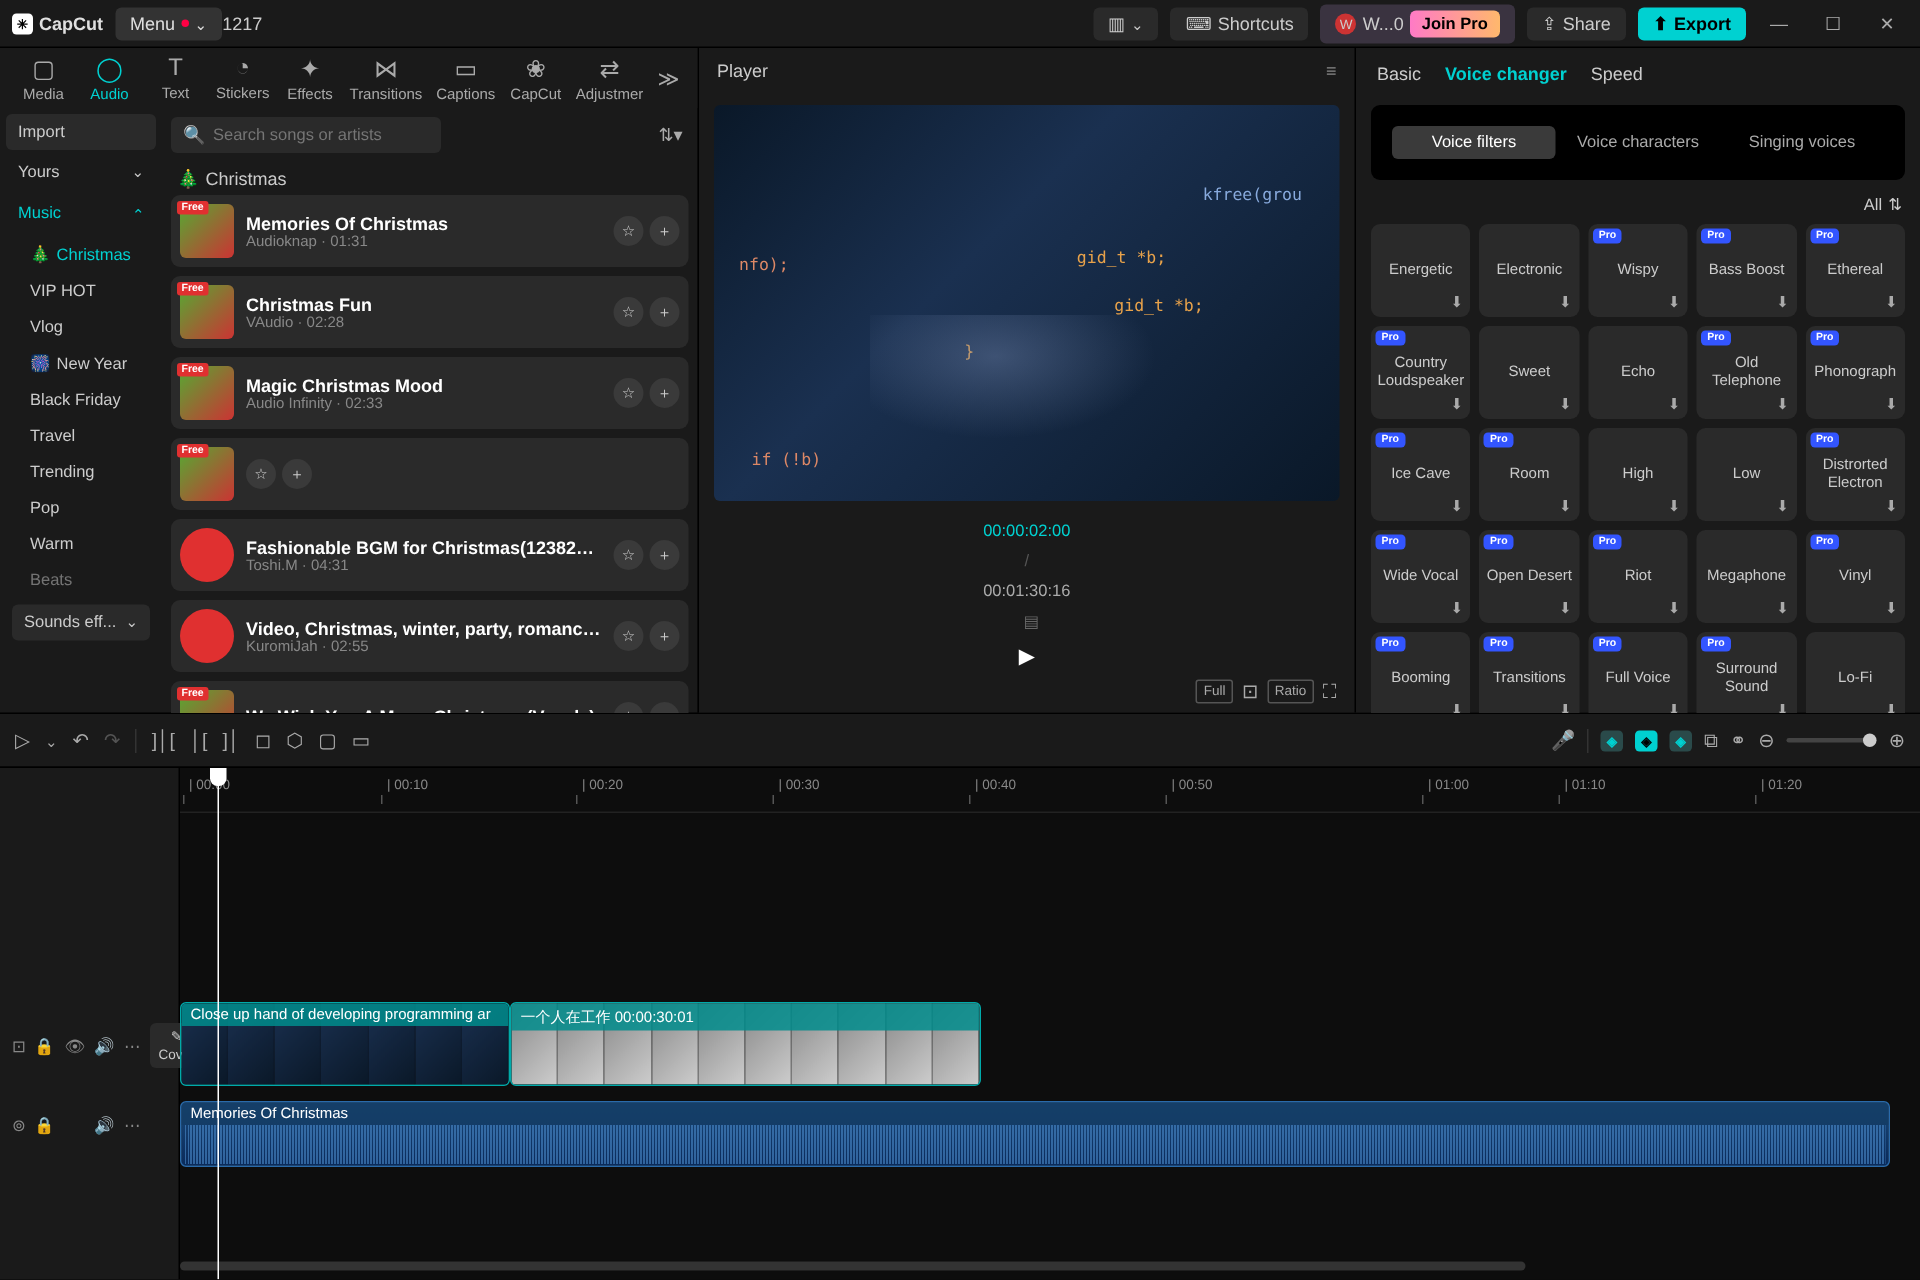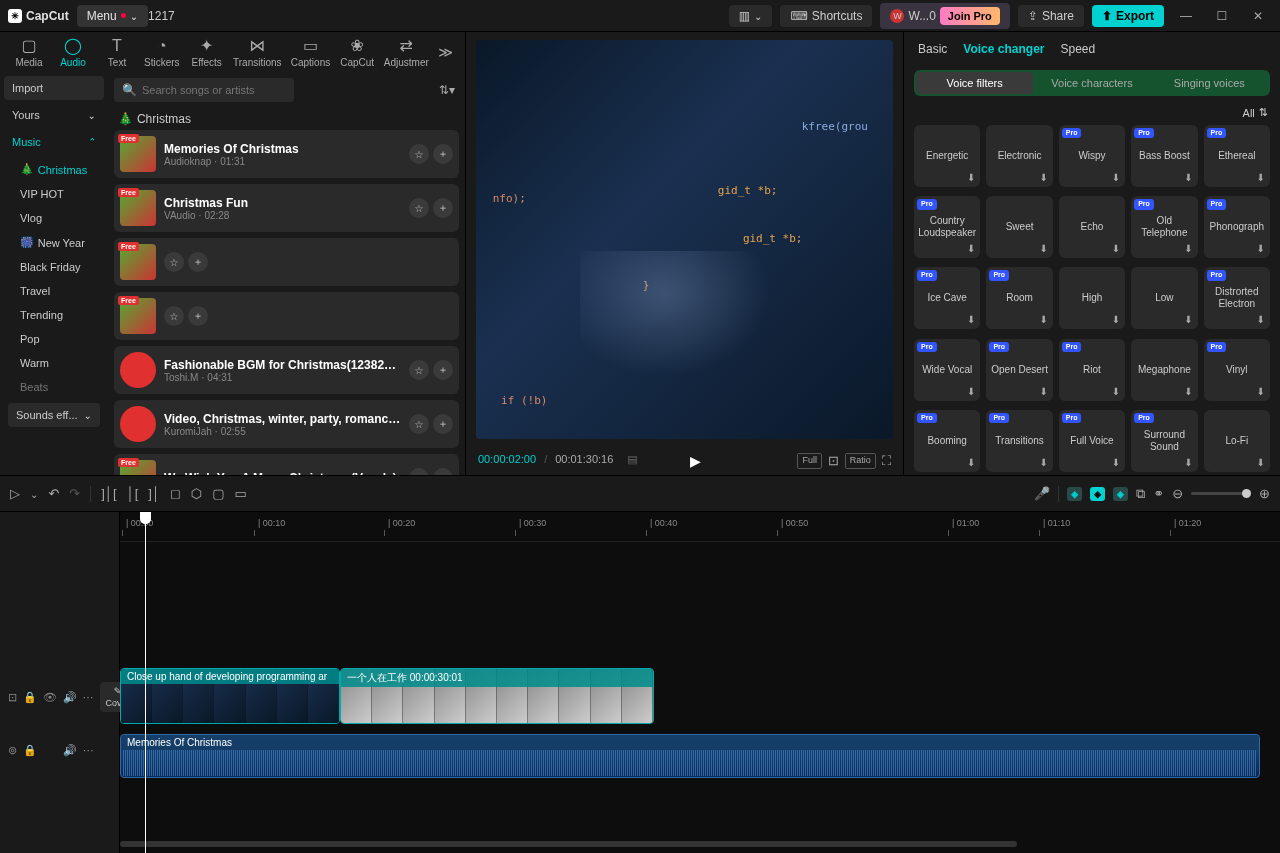--- a/index.html
+++ b/index.html
@@ -45,31 +45,31 @@
 .song-info { flex:1; min-width:0; }
 .song-title { font-size:12px; font-weight:600; color:#fff; white-space:nowrap; overflow:hidden; text-overflow:ellipsis; }
 .song-meta { font-size:10px; color:#888; }
 .song-acts { display:flex; gap:4px; }
 .song-act { width:20px; height:20px; background:#3a3a3a; border-radius:50%; display:flex; align-items:center; justify-content:center; color:#ccc; font-size:10px; }
 .sounds-btn { margin:4px; background:#2a2a2a; border:none; color:#ccc; padding:6px 8px; border-radius:4px; font-size:11px; display:flex; align-items:center; justify-content:space-between; width:calc(100% - 8px); }
 .player-panel { flex:1; display:flex; flex-direction:column; background:#1a1a1a; border-right:1px solid #000; }
 .player-head { display:flex; align-items:center; justify-content:space-between; padding:8px 12px; font-size:12px; color:#ccc; }
 .player-vid { margin:8px 10px; flex:1; background:linear-gradient(135deg,#0a1828,#1a3050 40%,#0a1828); border-radius:4px; position:relative; overflow:hidden; }
 .code-overlay { position:absolute; font-family:monospace; font-size:11px; }
-.player-ctrl { display:flex; padding:6px 12px; gap:8px; font-size:11px; }
+.player-ctrl { display:flex; align-items:center; padding:6px 12px; gap:8px; font-size:11px;flex-direction:column; }
 .tc-cur { color:#00d1d1; }
 .tc-tot { color:#aaa; }
 .play-btn { margin:0 auto; color:#fff; font-size:14px; }
 .pc-right { display:flex; gap:6px; margin-left:auto; }
 .pc-badge { border:1px solid #555; padding:1px 4px; border-radius:2px; font-size:9px; color:#aaa; }
 .right-panel { width:376px; background:#1a1a1a; display:flex; flex-direction:column; }
 .rp-tabs { display:flex; gap:16px; padding:10px 14px; font-size:12px; }
 .rp-tab { color:#ccc; cursor:pointer; }
 .rp-tab.active { color:#00d1d1; font-weight:600; }
-.rp-seg { display:flex; background:#14532d; border-radius:6px; margin:4px 10px; padding:2px; }
+.rp-seg { display:flex; background:#000000; border-radius:6px; margin:4px 10px; padding:14px; }
 .rp-seg-btn { flex:1; text-align:center; padding:5px; font-size:11px; color:#aaa; border-radius:4px; }
 .rp-seg-btn.active { background:#3a3a3a; color:#fff; }
 .rp-all { display:flex; justify-content:flex-end; padding:6px 12px; font-size:11px; color:#ccc; gap:4px; align-items:center; }
 .vf-grid { display:grid; grid-template-columns:repeat(5,1fr); gap:6px; padding:0 10px; overflow-y:auto; flex:1; }
 .vf { background:#2a2a2a; border-radius:6px; height:62px; position:relative; display:flex; align-items:center; justify-content:center; font-size:10px; color:#ccc; text-align:center; padding:4px; line-height:1.2; }
 .vf .pro { position:absolute; top:3px; left:3px; background:#3355ff; color:#fff; font-size:7px; padding:1px 4px; border-radius:3px; font-weight:700; }
 .vf .dl { position:absolute; bottom:3px; right:5px; color:#aaa; font-size:10px; }
 .timeline-bar { height:36px; background:#1a1a1a; border-top:1px solid #000; display:flex; align-items:center; padding:0 10px; gap:10px; }
 .tl-tool { color:#aaa; font-size:13px; cursor:pointer; }
 .tl-sep { width:1px; height:16px; background:#333; }
@@ -265,20 +265,24 @@
               </div>
               <div class="song-acts">
                 <span class="song-act">☆</span>
                 <span class="song-act">＋</span>
               </div>
             </div>
             <div class="song">
               <div class="song-thumb">
                 <span class="free-tag">Free</span>
               </div>
+              <div class="song-info">
+                <div class="song-title">Magic Christmas Mood</div>
+                <div class="song-meta">Audio Infinity · 02:33</div>
+              </div>
               <div class="song-acts">
                 <span class="song-act">☆</span>
                 <span class="song-act">＋</span>
               </div>
             </div>
             <div class="song">
               <div class="song-thumb">
                 <span class="free-tag">Free</span>
               </div>
               <div class="song-acts">
@@ -320,20 +324,24 @@
                 <span class="song-act">☆</span>
                 <span class="song-act">＋</span>
               </div>
             </div>
           </div>
       </div>
     </div>
   </div>
 
   <div class="player-panel">
+    <div class="player-head">
+      <span>Player</span>
+      <span style="color:#888">≡</span>
+    </div>
     <div class="player-vid">
       <div class="code-overlay" style="top:36%;left:58%;color:#e8a24a;">gid_t *b;</div>
       <div class="code-overlay" style="top:48%;left:64%;color:#e8a24a;">gid_t *b;</div>
       <div class="code-overlay" style="top:20%;right:6%;color:#8ad;">kfree(grou</div>
       <div class="code-overlay" style="top:60%;left:40%;color:#e8a24a;">}</div>
       <div class="code-overlay" style="bottom:8%;left:6%;color:#d86;">if (!b)</div>
       <div class="code-overlay" style="top:38%;left:4%;color:#d86;">nfo);</div>
       <div style="position:absolute;bottom:12%;left:25%;width:50%;height:35%;background:radial-gradient(ellipse at 40% 30%,rgba(120,140,180,0.4),transparent 60%);"></div>
     </div>
     <div class="player-ctrl">

